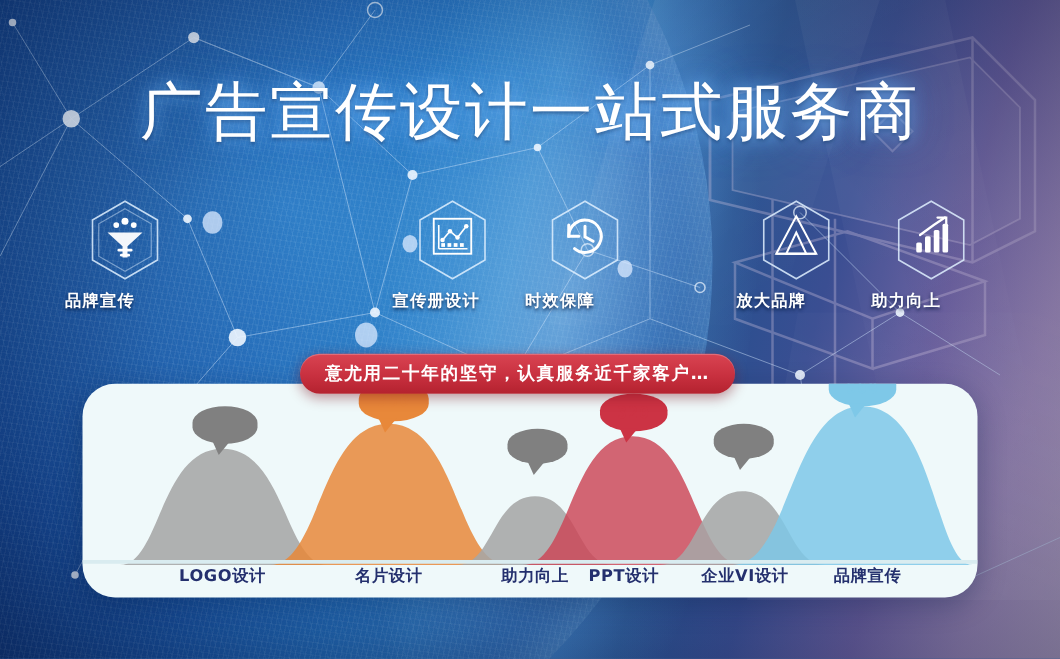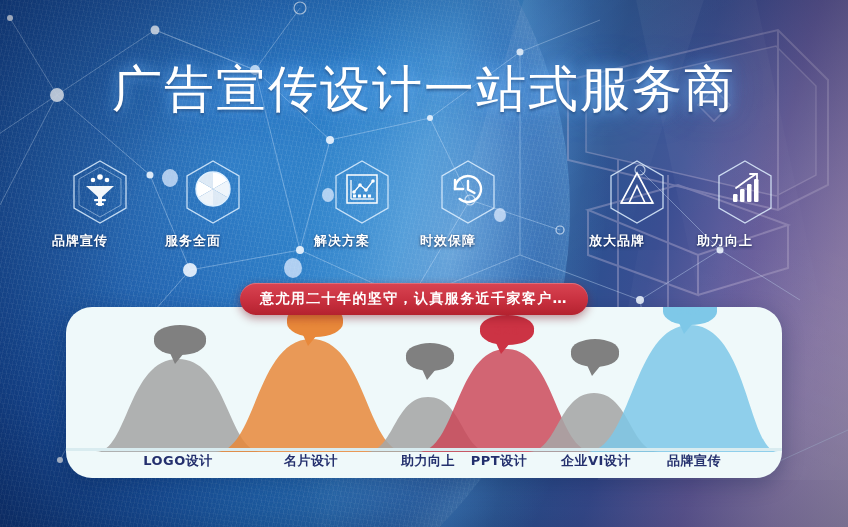--- a/index.html
+++ b/index.html
@@ -233,37 +233,20 @@
           <rect x="27" y="45" width="8" height="2.2" rx="1"></rect>
           <circle cx="24" cy="22" r="2.3"></circle>
             <circle cx="31" cy="19" r="2.8"></circle>
             <circle cx="38" cy="22" r="2.3"></circle>
         </g>
       </svg>
     </div>
     <div class="feat-label">品牌宣传</div>
   </div>
 
-  <div class="feat" style="left:165px">
-    <div class="hexwrap">
-      <svg width="62" height="68" viewBox="0 0 62 68">
-        <polygon points="31,3 57,18 57,50 31,65 5,50 5,18" fill="none" stroke="#dff0ff" stroke-width="1.3" opacity=".85"></polygon>
-        <g fill="#ffffff">
-          <path d="M31 14 a17 17 0 0 1 14.7 8.5 L31 31 Z"></path>
-          <path d="M45.7 22.5 a17 17 0 0 1 0 17 L31 31 Z" opacity=".92"></path>
-          <path d="M45.7 39.5 a17 17 0 0 1 -14.7 8.5 L31 31 Z" opacity=".84"></path>
-          <path d="M31 48 a17 17 0 0 1 -14.7 -8.5 L31 31 Z" opacity=".92"></path>
-          <path d="M16.3 39.5 a17 17 0 0 1 0 -17 L31 31 Z"></path>
-          <path d="M16.3 22.5 a17 17 0 0 1 14.7 -8.5 L31 31 Z" opacity=".84"></path>
-        </g>
-        <circle cx="31" cy="31" r="17" fill="none" stroke="#dff0ff" stroke-width="1.4"></circle>
-      </svg>
-    </div>
-    <div class="feat-label">服务全面</div>
-  </div>
 
   <div class="feat" style="left:314px">
     <div class="hexwrap">
       <svg width="62" height="68" viewBox="0 0 62 68">
         <polygon points="31,3 57,18 57,50 31,65 5,50 5,18" fill="none" stroke="#dff0ff" stroke-width="1.3" opacity=".85"></polygon>
         <rect x="16" y="17" width="30" height="28" fill="none" stroke="#ffffff" stroke-width="1.5"></rect>
         <g stroke="#ffffff" stroke-width="1.3" fill="none">
           <path d="M20 41 L20 22"></path>
             <path d="M20 41 L43 41"></path>
           <path d="M23 34 L29 27 L35 32 L42 23"></path>
@@ -273,21 +256,21 @@
             <circle cx="29" cy="27" r="1.8"></circle>
           <circle cx="35" cy="32" r="1.8"></circle>
             <circle cx="42" cy="23" r="1.8"></circle>
           <rect x="22" y="36.5" width="3" height="3"></rect>
             <rect x="27" y="36.5" width="3" height="3"></rect>
           <rect x="32" y="36.5" width="3" height="3"></rect>
             <rect x="37" y="36.5" width="3" height="3"></rect>
         </g>
       </svg>
     </div>
-    <div class="feat-label">解决方案</div>
+    <div class="feat-label">宣传册设计</div>
   </div>
 
   <div class="feat" style="left:420px">
     <div class="hexwrap">
       <svg width="62" height="68" viewBox="0 0 62 68">
         <polygon points="31,3 57,18 57,50 31,65 5,50 5,18" fill="none" stroke="#dff0ff" stroke-width="1.3" opacity=".85"></polygon>
         <g fill="none" stroke="#ffffff" stroke-width="2.4" stroke-linecap="round">
           <path d="M18 31 a13 13 0 1 1 4.6 9.9"></path>
           <path d="M18 22 L18 31 L26 31"></path>
           <path d="M31 23 L31 31.5 L37.5 35"></path>

